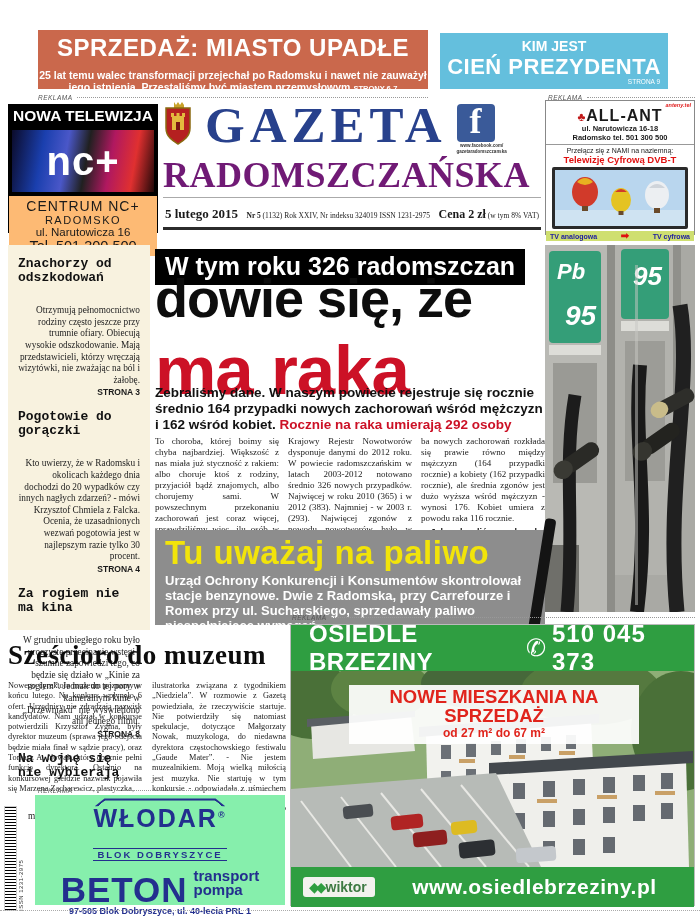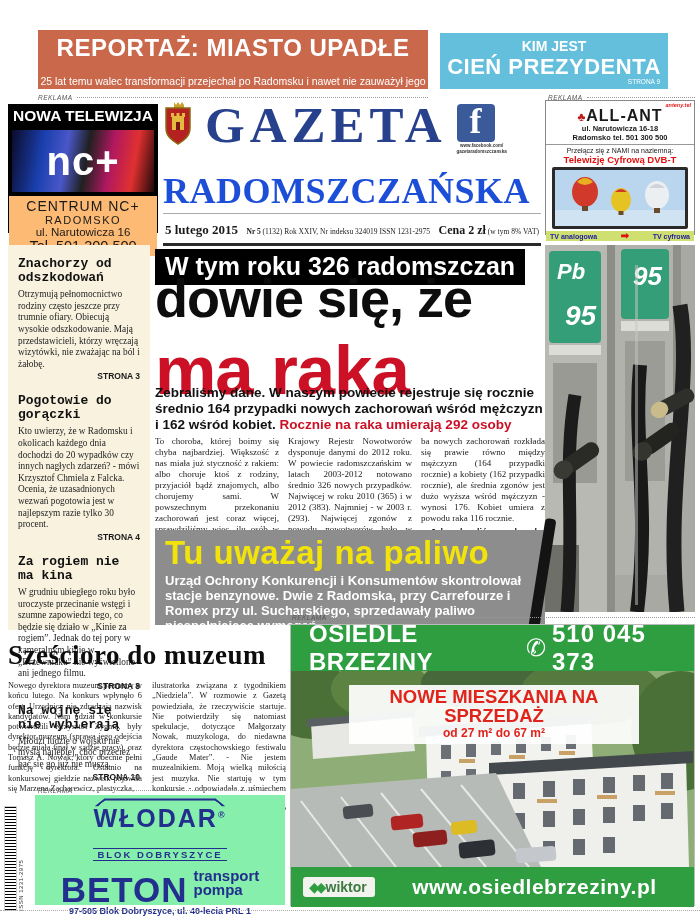--- a/index.html
+++ b/index.html
@@ -11,21 +11,21 @@
   }
   .abs { position:absolute; }
   .sans { font-family:"Liberation Sans", sans-serif; }
 
   
   .banner-report {
     left:38px; top:30px; width:390px; height:59px; background:#ca684c;
     color:#fff; text-align:center; padding-top:4px;
   }
   .banner-report .t { font-size:24px; font-weight:bold; letter-spacing:0.5px; }
-  .banner-report .s { font-size:10.5px; font-weight:normal; line-height:1.15; margin-top:13px; }
+  .banner-report .s { font-size:10.5px; font-weight:bold; line-height:1.15; margin-top:7px; }
   .banner-report .pg { font-size:7.5px; }
   .banner-shadow {
     left:440px; top:33px; width:228px; height:56px; background:#64bfdd;
     color:#fff; text-align:center; padding-top:5px;
   }
   .banner-shadow .l1 { font-size:14px; font-weight:bold; }
   .banner-shadow .l2 { font-size:22px; font-weight:bold; letter-spacing:0.5px; }
   .banner-shadow .pg { font-size:6.5px; text-align:right; padding-right:8px; margin-top:-2px; }
 
   .reklama { display:flex; align-items:center; gap:4px; color:#555; }
@@ -48,22 +48,22 @@
   .nc-ad .addr .a4 { font-size:14.5px; }
 
   
   .masthead { left:163px; top:101px; width:378px; height:134px; }
   .mast-row1 { display:flex; align-items:flex-start; }
   .mast-title1 {
     color:#28418c; font-weight:bold; font-size:51px; letter-spacing:5px;
     line-height:0.95; margin-left:12px;
   }
   .mast-title2 {
-    color:#1d4ed8; font-weight:bold; font-size:36px; letter-spacing:0.5px;
-    line-height:1.0; margin-top:18px;
+    color:#701a75; font-weight:bold; font-size:36px; letter-spacing:0.5px;
+    line-height:1.0; margin-top:2px;
   }
   .fb { margin-left:10px; margin-top:3px; text-align:center; }
   .fb .fbox {
     width:38px; height:38px; background:#3a5a99; border-radius:4px;
     color:#fff; font-weight:bold; font-size:36px; line-height:34px;
     font-family:"Liberation Serif",serif; overflow:hidden;
   }
   .fb .furl { font-size:4.5px; font-weight:bold; color:#333; line-height:1.3; margin-top:1px; font-family:"Liberation Sans",sans-serif; }
   .dateline {
     display:flex; align-items:baseline; justify-content:space-between;
@@ -86,21 +86,21 @@
   .allant .lead { text-align:center; font-size:7px; margin-top:2px; }
   .allant .prod { text-align:center; font-size:9.5px; font-weight:bold; color:#e01010; }
   .allant .tvimg { margin:2px 6px 0; border:3px solid #2a2a2a; border-radius:2px; height:62px; overflow:hidden; }
   .allant .strip { margin:2px 0 0; background:#cfdf70; display:flex; align-items:center; justify-content:space-between; padding:1px 4px; }
   .allant .strip .t { font-size:7px; font-weight:bold; color:#1a1aa0; }
   .allant .strip .arr { color:#e01010; font-size:10px; font-weight:bold; line-height:0.8; }
 
   
   .sidebar { left:8px; top:245px; width:142px; height:385px; background:#f8f2df; padding:12px 10px; }
   .sb-title { font-family:Liberation Mono, monospace; font-weight:bold; font-size:13px; line-height:1.08; color:#111; }
-  .sb-body { font-size:9.3px; line-height:1.25; margin-top:4px; text-align:left; color:#222; }
+  .sb-body { font-size:9.3px; line-height:1.25; margin-top:20px; text-align:right; color:#222; }
   .sb-page { font-family:"Liberation Sans",sans-serif; font-weight:bold; font-size:8.5px; text-align:right; margin-top:1px; }
   .sb-item { margin-bottom:13px; }
 
   
   .kicker {
     left:155px; top:249px; display:inline-block; background:#000; color:#fff;
     font-weight:bold; font-size:25px; padding:3px 10px 4px; white-space:nowrap;
   }
   .hl2 { left:155px; top:271px; font-weight:bold; font-size:54px; color:#0d0d0d; letter-spacing:-1px; line-height:1; }
   .hl3 { left:155px; top:336px; font-weight:bold; font-size:69px; color:#cc1126; letter-spacing:-1px; line-height:1; }
@@ -167,21 +167,21 @@
   .brz-bot .site { color:#fff; font-weight:bold; font-size:21px; margin:0 auto; letter-spacing:0.5px; }
 
   .pagebottom-dots { left:0; top:910px; width:700px; border-top:1px dotted #aaa; }
 </style>
 </head>
 <body>
 
 <div id="page">
 
   <div class="abs banner-report sans">
-    <div class="t">REPORTAŻ: MIASTO UPADŁE</div>
+    <div class="t">SPRZEDAŻ: MIASTO UPADŁE</div>
     <div class="s"><span>25 lat temu walec transformacji przejechał po Radomsku i nawet nie zauważył jego istnienia. Przestaliśmy być miastem przemysłowym</span> <span class="pg">STRONY 6-7</span></div>
   </div>
   <div class="abs banner-shadow sans">
     <div class="l1">KIM JEST</div>
     <div class="l2">CIEŃ PREZYDENTA</div>
     <div class="pg">STRONA 9</div>
   </div>
 
   <div class="abs reklama" style="left:38px;top:94px;width:390px;">
     <span class="lbl">REKLAMA</span>

